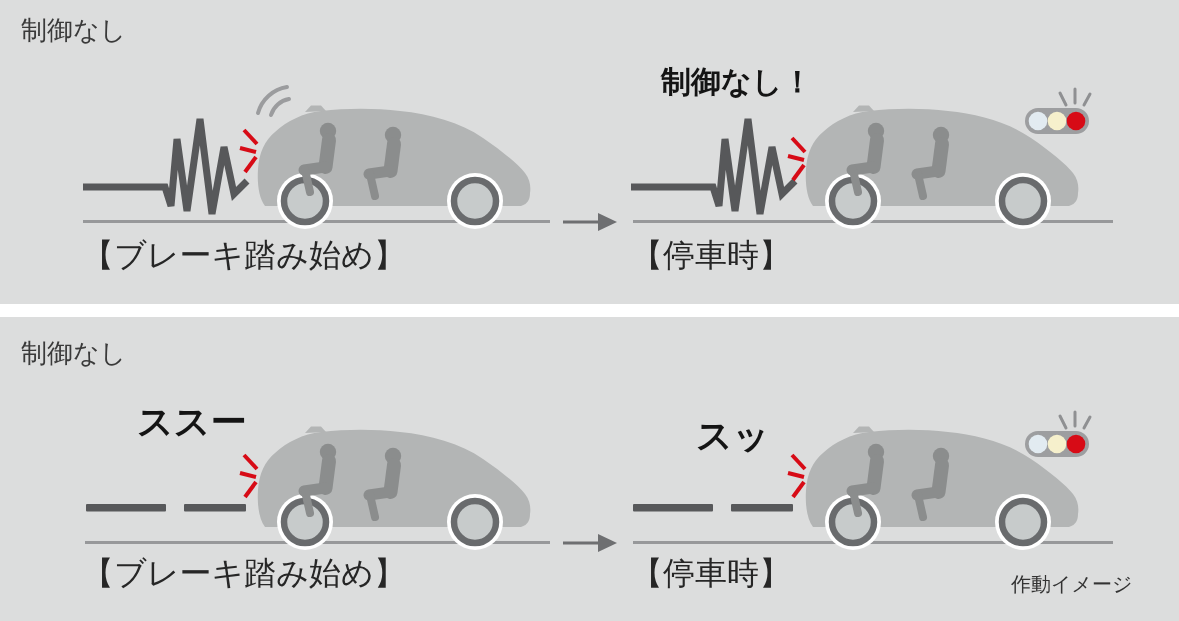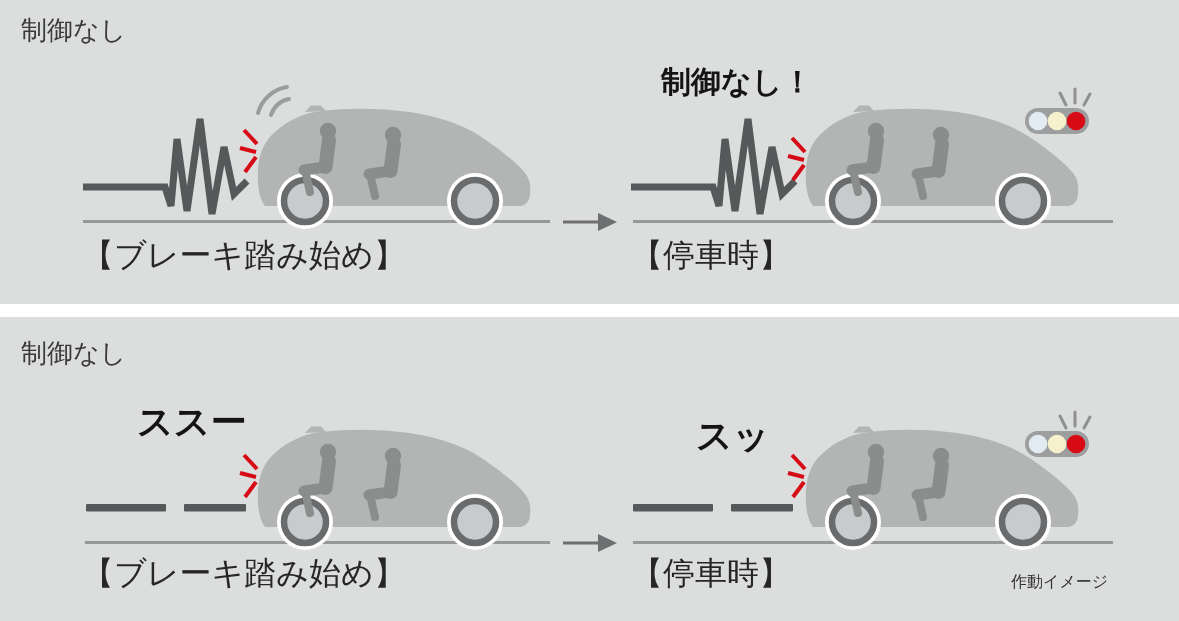--- a/index.html
+++ b/index.html
@@ -16,21 +16,21 @@
   }
   .panel{position:absolute;left:0;width:1179px;background:var(--panel-bg);}
   #panel-top{top:0;height:304px;}
   #panel-bottom{top:317px;height:304px;}
   #gfx{position:absolute;left:0;top:0;z-index:2;}
   .txt{position:absolute;z-index:3;line-height:1;white-space:nowrap;}
   .panel-title{font-size:26px;color:var(--title-text);font-weight:400;}
   .sound{font-size:30px;color:var(--sound-text);font-weight:700;letter-spacing:0px;}
   .sound-small{font-size:36px;}
   .caption{font-size:32px;color:var(--caption-text);font-weight:500;}
-  .footer-note{font-size:16px;color:var(--footer-text);font-weight:400;}
+  .footer-note{font-size:20px;color:var(--footer-text);font-weight:400;}
 
   
   .car-body{fill:var(--car-body);}
   .arch{fill:var(--arch);}
   .tire{fill:var(--hub);stroke:var(--tire);stroke-width:6.5px;}
   .person-stroke{stroke:var(--passenger);fill:none;stroke-linecap:round;}
   .person-head{fill:var(--passenger);}
   .zig{stroke:var(--line-dark);stroke-width:7px;fill:none;stroke-linejoin:miter;}
   .dash{fill:var(--line-dark);}
   .groundline{fill:var(--ground);}

